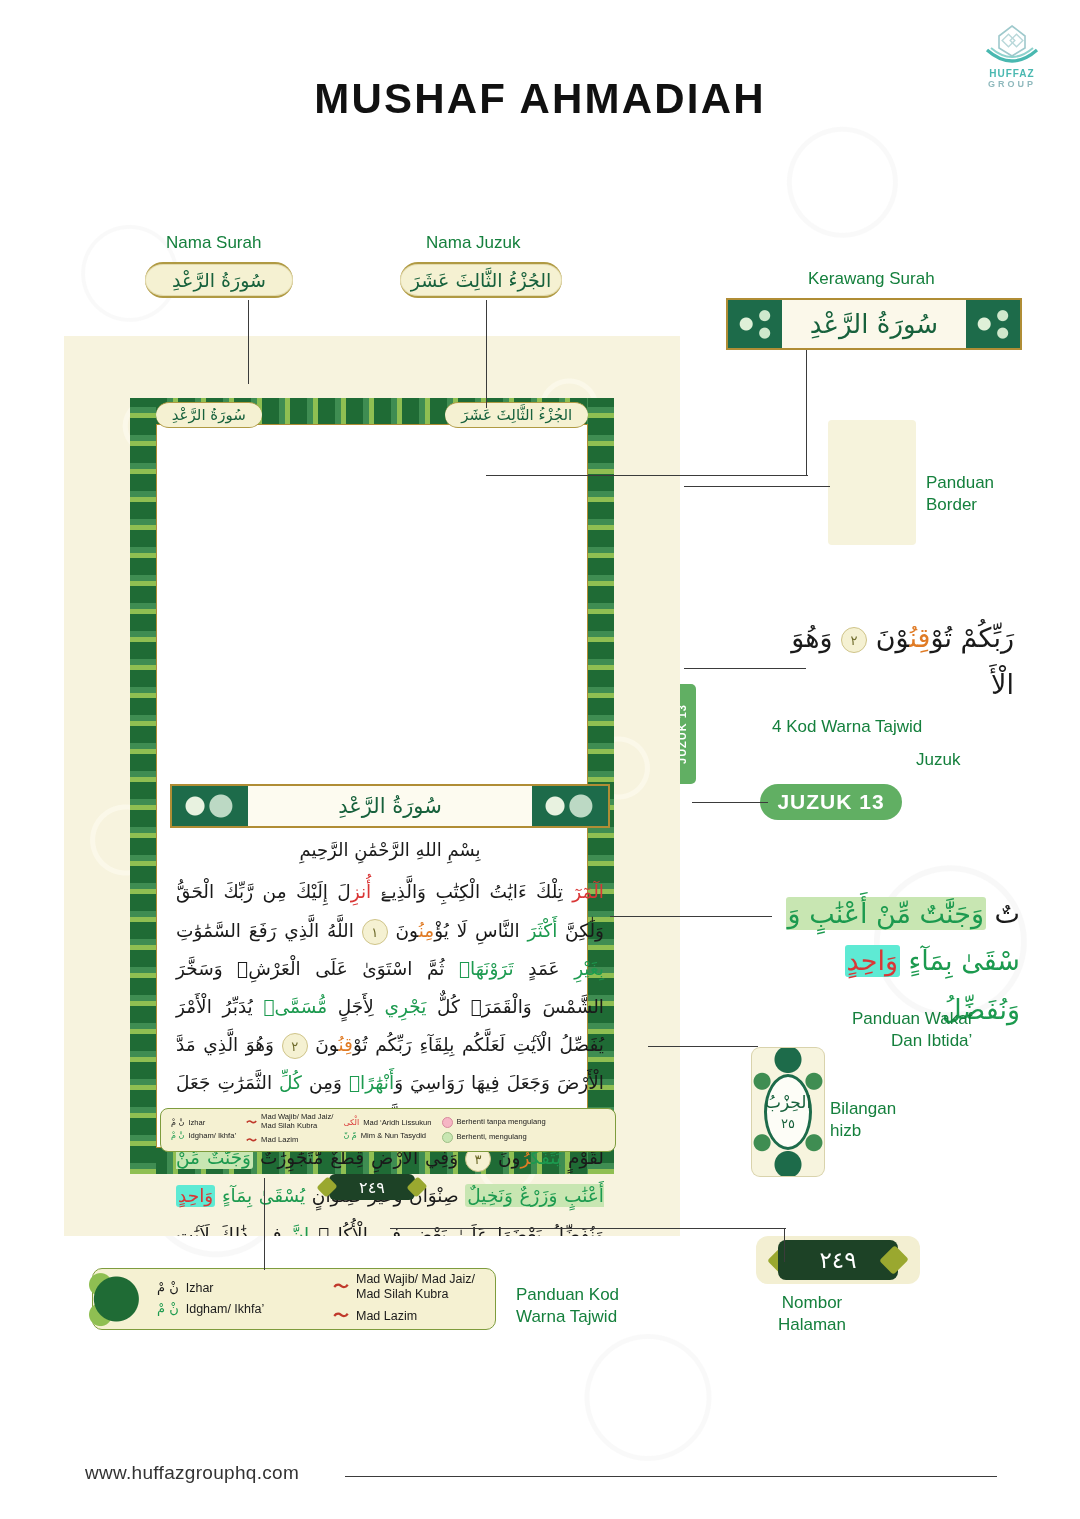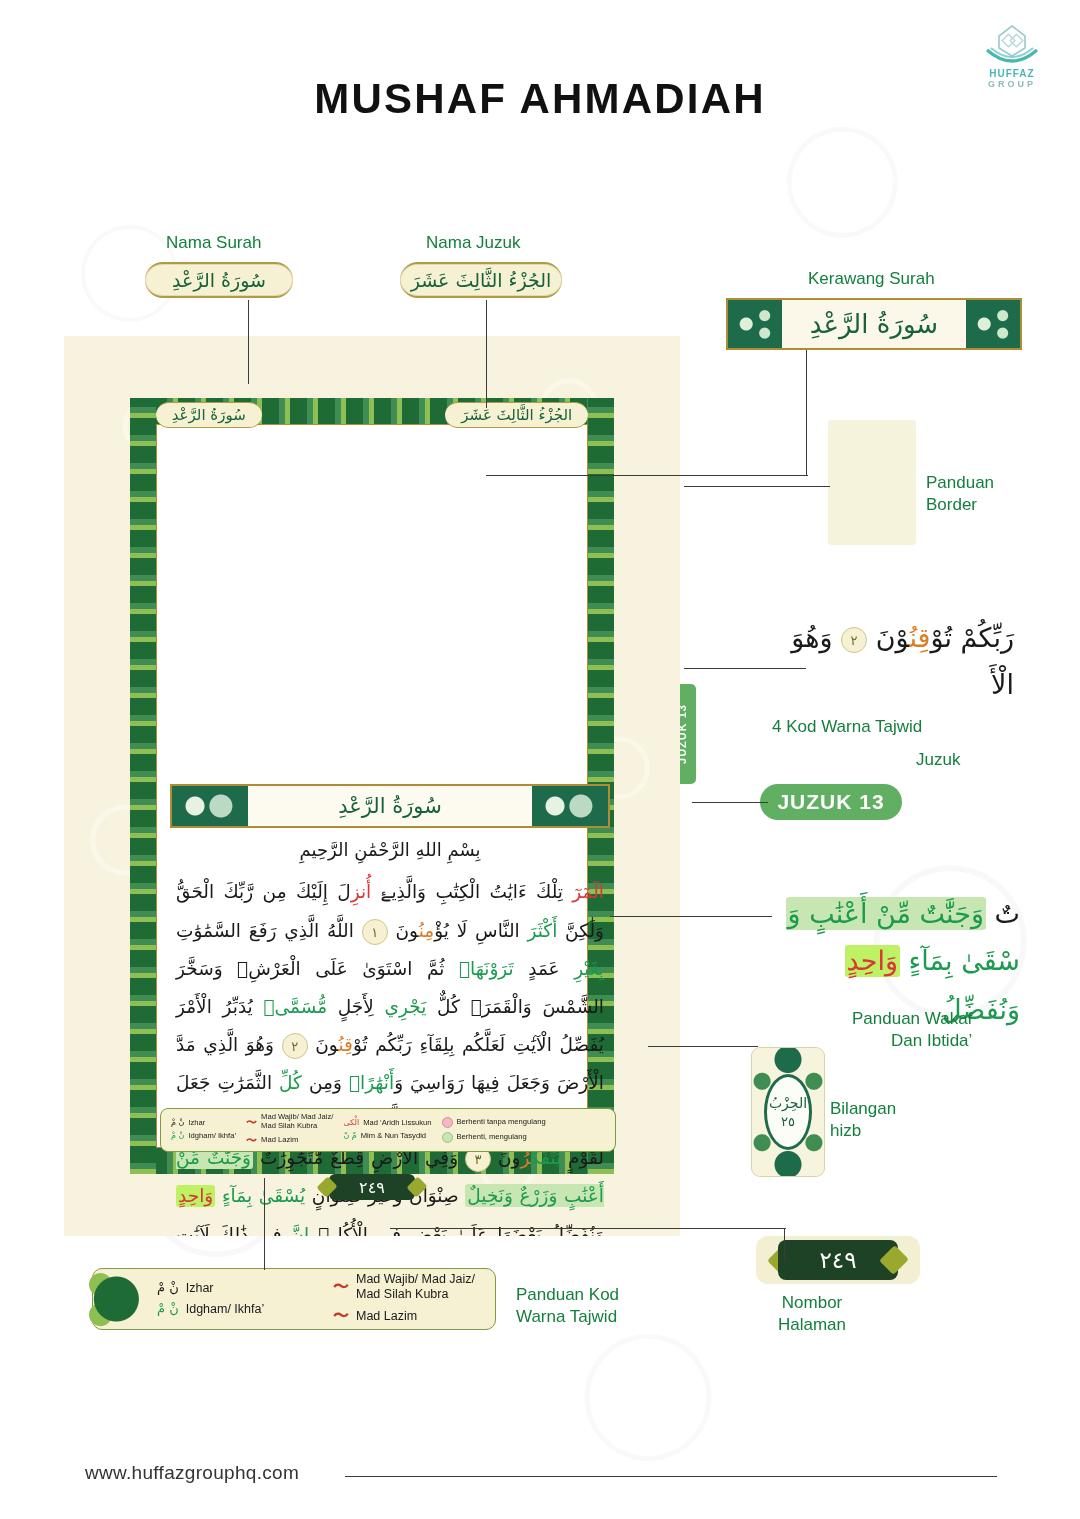--- a/index.html
+++ b/index.html
@@ -84,21 +84,21 @@
       radial-gradient(circle at 40% 52%, #8fbf52 0 7px, transparent 8px),
       radial-gradient(circle at 40% 80%, #8fbf52 0 7px, transparent 8px),
       linear-gradient(90deg,#f6f3dc 0 28%, #5e8f3a 28% 46%, #22六b35 46% 46%, #2d7a40 46% 100%);
   }
 
   
   .snippet{ position:absolute; direction:rtl; text-align:right; }
   .snippet .ar{ font-family:"DejaVu Sans", sans-serif; font-size:27px; line-height:1.75; }
   .g{ color:#1c9a4f; } .r{ color:#d93636;font-family:Liberation Serif, serif; } .o{ color:#e07b25; } .k{ color:#1a1a1a; }
   .hl-green{ background:#c8e6b2; border-radius:3px; padding:1px 2px; }
-  .hl-pink{ background:#bef264; border-radius:3px; padding:1px 2px; }
+  .hl-pink{ background:#5eead4; border-radius:3px; padding:1px 2px; }
   .ayah-mark{
     display:inline-block; width:26px; height:26px; line-height:26px; text-align:center;
     font-size:13px; color:#6d6a2a; background:#f5f1d2; border-radius:50%;
     border:1px solid #cfc489; vertical-align:middle;
   }
 
   
   .juzuk-pill{
     position:absolute; left:760px; top:784px; width:142px; height:36px;
     background:#61af63; border-radius:18px; color:#fff;
@@ -131,21 +131,21 @@
       radial-gradient(circle at 86% 26%, #3f8d52 0 8px, transparent 9px),
       radial-gradient(circle at 14% 74%, #3f8d52 0 8px, transparent 9px),
       radial-gradient(circle at 86% 74%, #3f8d52 0 8px, transparent 9px);
   }
   .hizb-oval{
     position:absolute; left:12px; top:26px; width:48px; height:76px;
     background:#fdfdf7; border:3px solid #1d6b4a; border-radius:50%;
     display:flex; flex-direction:column; align-items:center; justify-content:center;
     z-index:2;
   }
-  .hizb-oval .ar{ font-size:14px; color:#17613c; line-height:1.15; text-align:center; }
+  .hizb-oval .ar{ font-size:17px; color:#17613c; line-height:1.15; text-align:center; }
   .hizb-num{ font-family:"DejaVu Sans", sans-serif; font-size:13px; color:#17613c; margin-top:3px; }
 
   
   .pagenum{
     position:absolute; left:756px; top:1236px; width:164px; height:48px;
     display:flex; align-items:center; justify-content:center;
   }
   .pn-plate{
     width:120px; height:40px; background:#1d4226; border-radius:8px;
     display:flex; align-items:center; justify-content:center;

